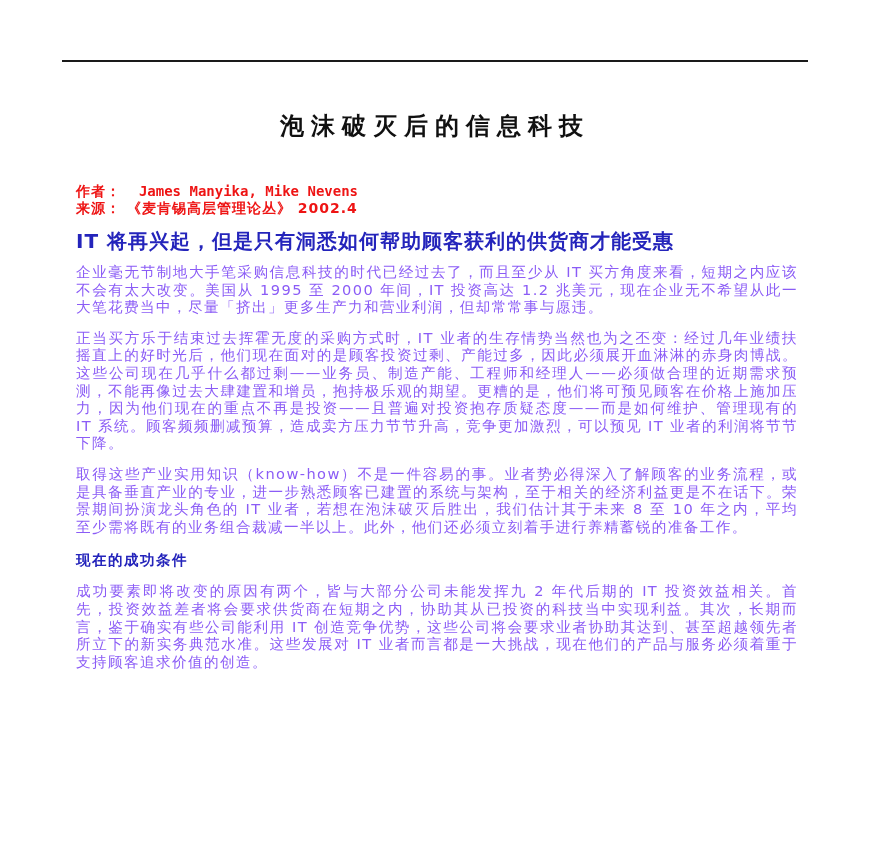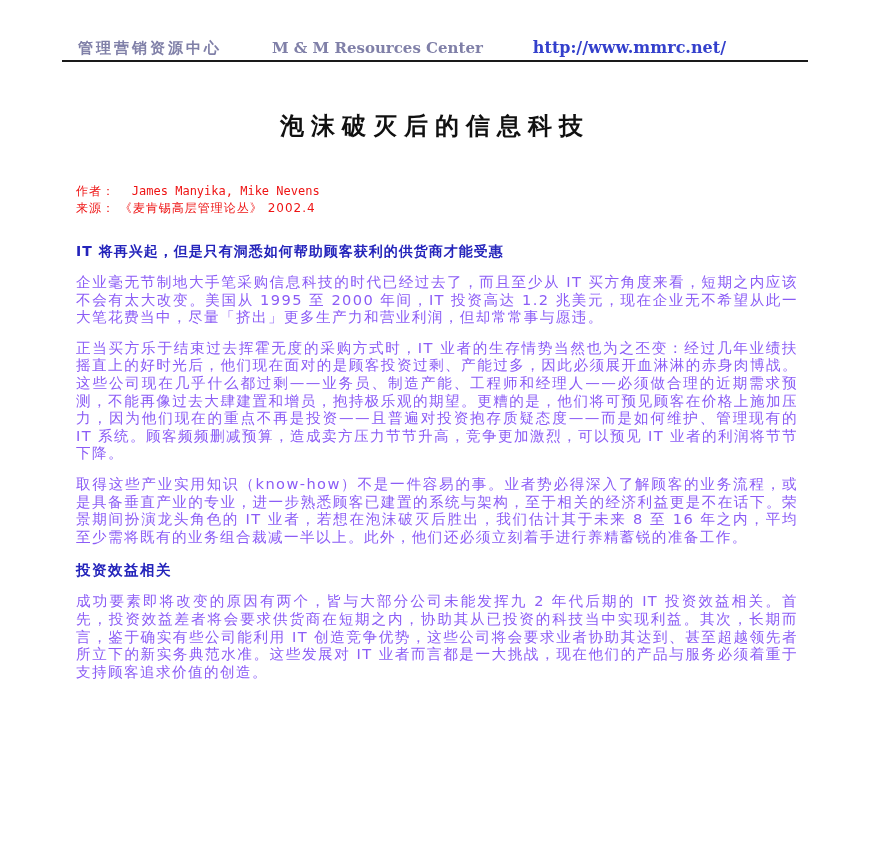--- a/index.html
+++ b/index.html
@@ -75,38 +75,38 @@
 
   
   .content {
     position: absolute;
     top: 183px;
     left: 76px;
     width: 722px;
   }
   .meta {
     color: var(--accent-red, #ee1414);
-    font-weight: normal;
-    font-size: 12px;
+    font-weight: bold;
+    font-size: 14px;
     line-height: 17px;
     letter-spacing: 1px;
   }
   .meta-row { white-space: nowrap; }
   .meta-latin {
     font-family: "DejaVu Sans Mono", monospace;
     margin-left: 12px;
     letter-spacing: 0;
   }
   .meta-cn-val { margin-left: 0; }
 
   .lead-heading {
-    margin-top: 25px;
+    margin-top: 15px;
     color: var(--heading-blue, #2424bb);
     font-weight: bold;
-    font-size: 14px;
+    font-size: 20px;
     line-height: 18px;
     letter-spacing: 1px;
   }
 
   .body-p {
     margin: 13px 0 0 0;
     font-size: 14.6px;
     line-height: 17.6px;
     letter-spacing: 1.4px;
     text-align: justify;
@@ -121,25 +121,20 @@
     font-size: 14.5px;
     line-height: 18px;
     letter-spacing: 1.5px;
   }
 </style>
 </head>
 <body>
 
 <div class="page">
 
-  <div class="header">
-    <span class="site-cn">管理营销资源中心</span>
-    <span class="site-en">M &amp; M Resources Center</span>
-    <a class="site-url">http://www.mmrc.net/</a>
-  </div>
   <div class="rule"></div>
 
   <div class="title">泡沫破灭后的信息科技</div>
 
   <div class="content">
 
     <div class="meta">
       <div class="meta-row">
         <span>作者：</span>
         <span class="meta-latin">James Manyika, Mike Nevens</span>
@@ -150,20 +145,20 @@
       </div>
     </div>
 
     <div class="lead-heading">IT 将再兴起，但是只有洞悉如何帮助顾客获利的供货商才能受惠</div>
 
     <p class="body-p">企业毫无节制地大手笔采购信息科技的时代已经过去了，而且至少从 IT 买方角度来看，短期之内应该不会有太大改变。美国从 1995 至 2000 年间，IT 投资高达 1.2 兆美元，现在企业无不希望从此一大笔花费当中，尽量「挤出」更多生产力和营业利润，但却常常事与愿违。</p>
 
     <p class="body-p">正当买方乐于结束过去挥霍无度的采购方式时，IT 业者的生存情势当然也为之丕变：经过几年业绩扶摇直上的好时光后，他们现在面对的是顾客投资过剩、产能过多，因此必须展开血淋淋的赤身肉博战。这些公司现在几乎什么都过剩——业务员、制造产能、工程师和经理人——必须做合理的近期需求预测，不能再像过去大肆建置和增员，抱持极乐观的期望。更糟的是，他们将可预见顾客在价格上施加压力，因为他们现在的重点不再是投资——且普遍对投资抱存质疑态度——而是如何维护、管理现有的 IT 系统。顾客频频删减预算，造成卖方压力节节升高，竞争更加激烈，可以预见 IT 业者的利润将节节下降。</p>
 
 
-    <p class="body-p">取得这些产业实用知识（know-how）不是一件容易的事。业者势必得深入了解顾客的业务流程，或是具备垂直产业的专业，进一步熟悉顾客已建置的系统与架构，至于相关的经济利益更是不在话下。荣景期间扮演龙头角色的 IT 业者，若想在泡沫破灭后胜出，我们估计其于未来 8 至 16 年之内，平均至少需将既有的业务组合裁减一半以上。此外，他们还必须立刻着手进行养精蓄锐的准备工作。</p>
+    <p class="body-p">取得这些产业实用知识（know-how）不是一件容易的事。业者势必得深入了解顾客的业务流程，或是具备垂直产业的专业，进一步熟悉顾客已建置的系统与架构，至于相关的经济利益更是不在话下。荣景期间扮演龙头角色的 IT 业者，若想在泡沫破灭后胜出，我们估计其于未来 8 至 10 年之内，平均至少需将既有的业务组合裁减一半以上。此外，他们还必须立刻着手进行养精蓄锐的准备工作。</p>
 
-    <div class="section-heading">投资效益相关</div>
+    <div class="section-heading">现在的成功条件</div>
 
     <p class="body-p">成功要素即将改变的原因有两个，皆与大部分公司未能发挥九 2 年代后期的 IT 投资效益相关。首先，投资效益差者将会要求供货商在短期之内，协助其从已投资的科技当中实现利益。其次，长期而言，鉴于确实有些公司能利用 IT 创造竞争优势，这些公司将会要求业者协助其达到、甚至超越领先者所立下的新实务典范水准。这些发展对 IT 业者而言都是一大挑战，现在他们的产品与服务必须着重于支持顾客追求价值的创造。</p>
 
   </div>
 </div>
 
 </body></html>

